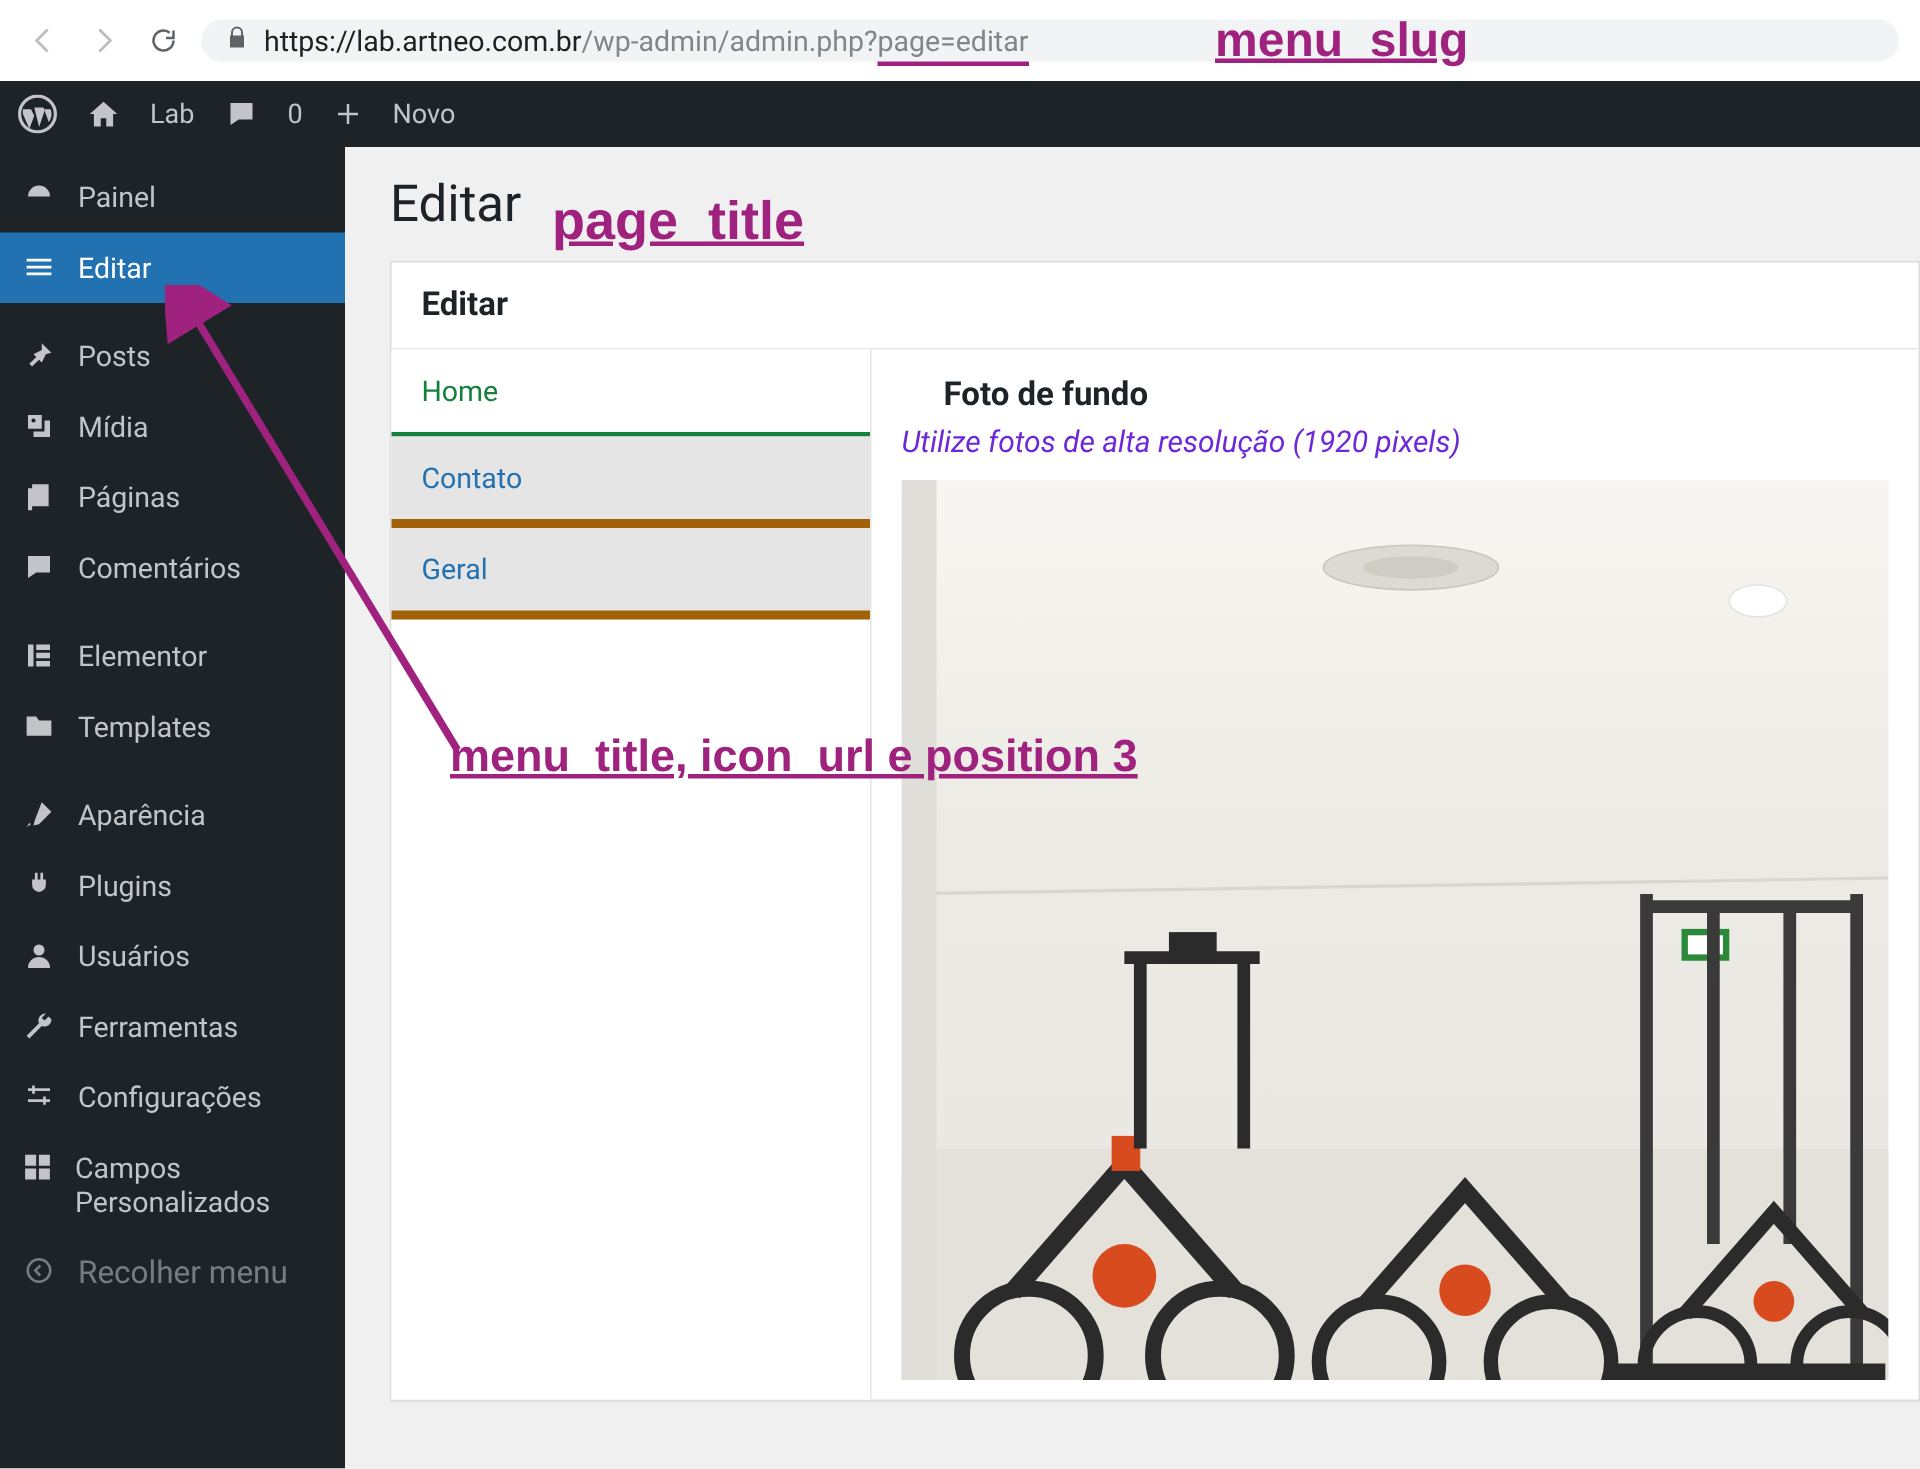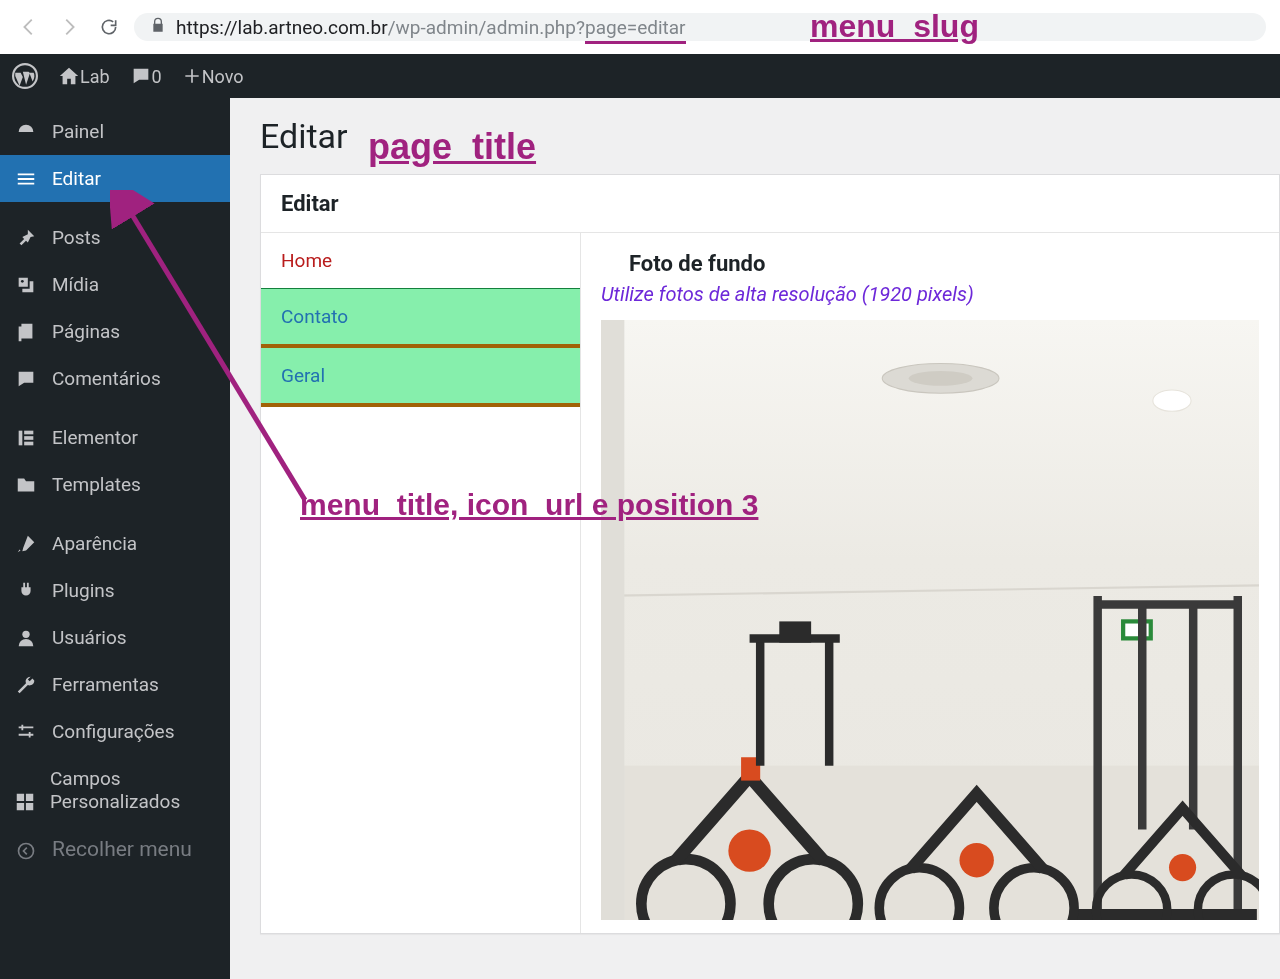--- a/index.html
+++ b/index.html
@@ -51,21 +51,21 @@
     color: #c3c4c7;
     display: flex;
     align-items: center;
     padding: 0 12px;
     gap: 20px;
     font-size: 18px;
   }
   .wp-adminbar .item {
     display: flex;
     align-items: center;
-    gap: 0;
+    gap: 20px;
     color: #c3c4c7;
     cursor: pointer;
   }
 
   
   .wp-body {
     display: flex;
     height: calc(979px - 54px - 44px);
   }
 
@@ -74,21 +74,21 @@
     width: 230px;
     background: #1d2327;
     color: #c3c4c7;
     font-size: 19px;
     display: flex;
     flex-direction: column;
     padding-top: 10px;
   }
   .wp-sidebar .menu-item {
     display: flex;
-    align-items: flex-end;
+    align-items: flex-start;
     gap: 14px;
     padding: 12px 14px;
     cursor: pointer;
     position: relative;
   }
   .wp-sidebar .menu-item.current {
     background: #2271b1;
     color: #fff;
   }
   .wp-sidebar .menu-item.current::after {
@@ -143,29 +143,29 @@
   .tab-list {
     width: 320px;
     border-right: 1px solid #e5e5e5;
     display: flex;
     flex-direction: column;
     background: #fff;
   }
   .tab-list .tab {
     padding: 16px 20px;
     font-size: 19px;
-    border-bottom: 4px solid #a16207;
+    border-bottom: 6px solid #a16207;
     cursor: pointer;
     color: #2271b1;
-    background: #86efac;
+    background: #e5e5e5;
   }
   .tab-list .tab.active {
     background: #fff;
-    color: #b91c1c;
-    border-bottom: 1px solid #15803d;
+    color: #15803d;
+    border-bottom: 3px solid #15803d;
   }
   .tab-panel {
     flex: 1;
     padding: 18px 20px 0 20px;
   }
   .field-label {
     font-size: 22px;
     font-weight: 700;
     color: #1d2327;
     margin-left: 28px;

